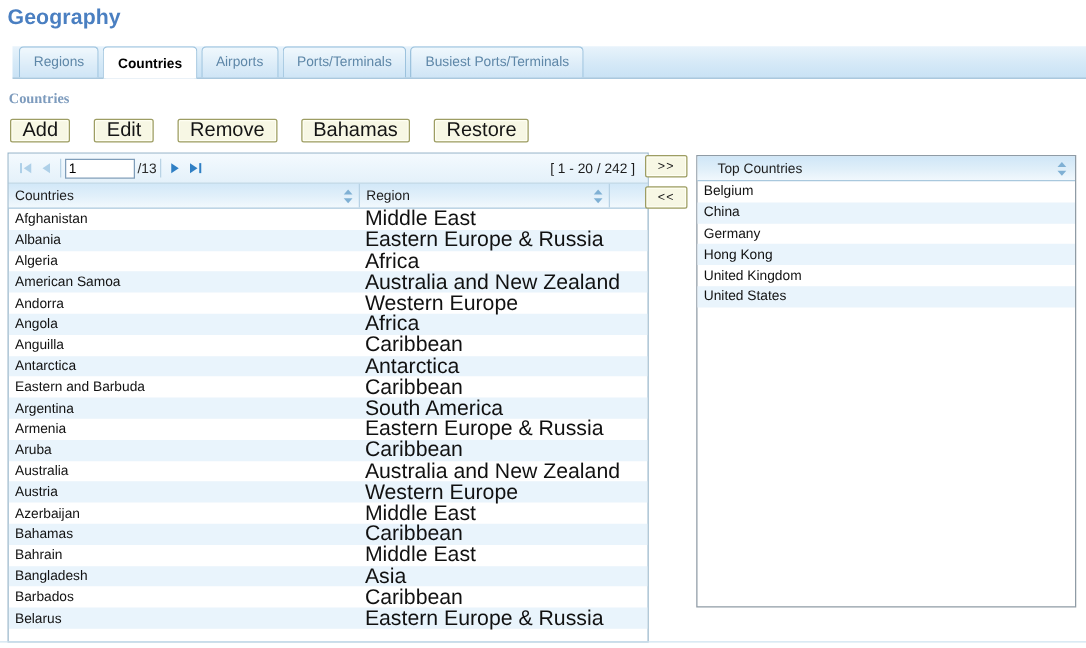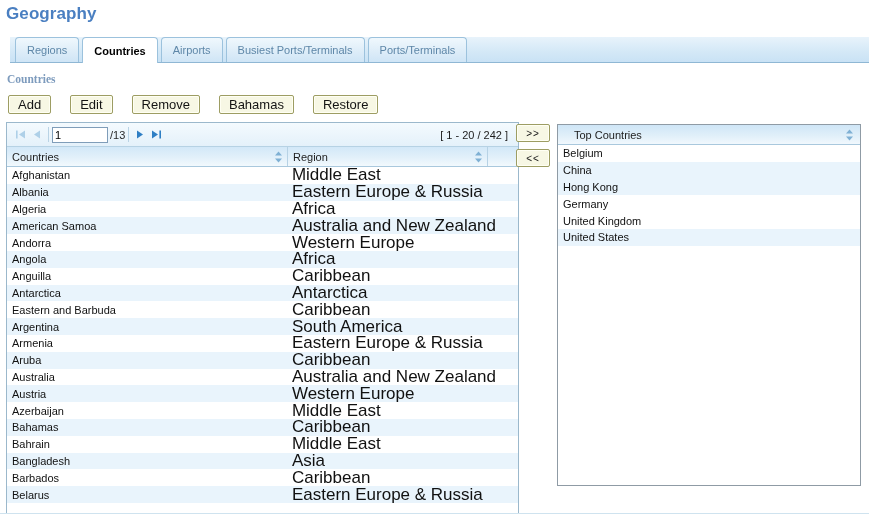--- a/index.html
+++ b/index.html
@@ -64,21 +64,21 @@
     font-family: "Liberation Serif", serif;
   }
 
   
   .btnbar { position: absolute; left: 8px; top: 95px; display: flex; }
   .btn {
     height: 19px;
     min-width: 42px;
     margin-right: 19px;
     padding: 0 9px;
-    font-size: 13px;
+    font-size: 16px;
     font-family: "Liberation Sans", sans-serif;
     color: #141414;
     background: #f7f7e4;
     border: 1px solid #9d9d63;
     border-radius: 2px;
     box-shadow: inset 0 0 0 1px #fffff3;
     display: flex; align-items: center; justify-content: center;
     cursor: pointer;
     white-space: nowrap;
   }
@@ -215,24 +215,24 @@
       <div class="tab">
         <span>Regions</span>
       </div>
       <div class="tab active">
         <span>Countries</span>
       </div>
       <div class="tab">
         <span>Airports</span>
       </div>
       <div class="tab">
+        <span>Ports/Terminals</span>
+      </div>
+      <div class="tab">
         <span>Busiest Ports/Terminals</span>
-      </div>
-      <div class="tab">
-        <span>Ports/Terminals</span>
       </div>
     </div>
 
   <div class="section-caption">Countries</div>
 
   <div class="btnbar" id="btnbar">
       <div class="btn">
         <span>Add</span>
       </div>
       <div class="btn">
@@ -398,21 +398,21 @@
       <span class="sort">
         <svg width="9" height="13" viewBox="0 0 9 13" aria-hidden="true">
           <path d="M4.5 1 L8 5 L1 5 Z" fill="#7fb0d4"></path>
           <path d="M4.5 12 L8 8 L1 8 Z" fill="#7fb0d4"></path>
         </svg>
       </span>
     </div>
     <div id="top-list">
         <div class="rp-row">Belgium</div>
         <div class="rp-row alt">China</div>
+        <div class="rp-row">Germany</div>
         <div class="rp-row alt">Hong Kong</div>
-        <div class="rp-row">Germany</div>
         <div class="rp-row">United Kingdom</div>
         <div class="rp-row alt">United States</div>
       </div>
   </div>
 
   <div class="bottom-rule"></div>
 </div>
 
 </body></html>

